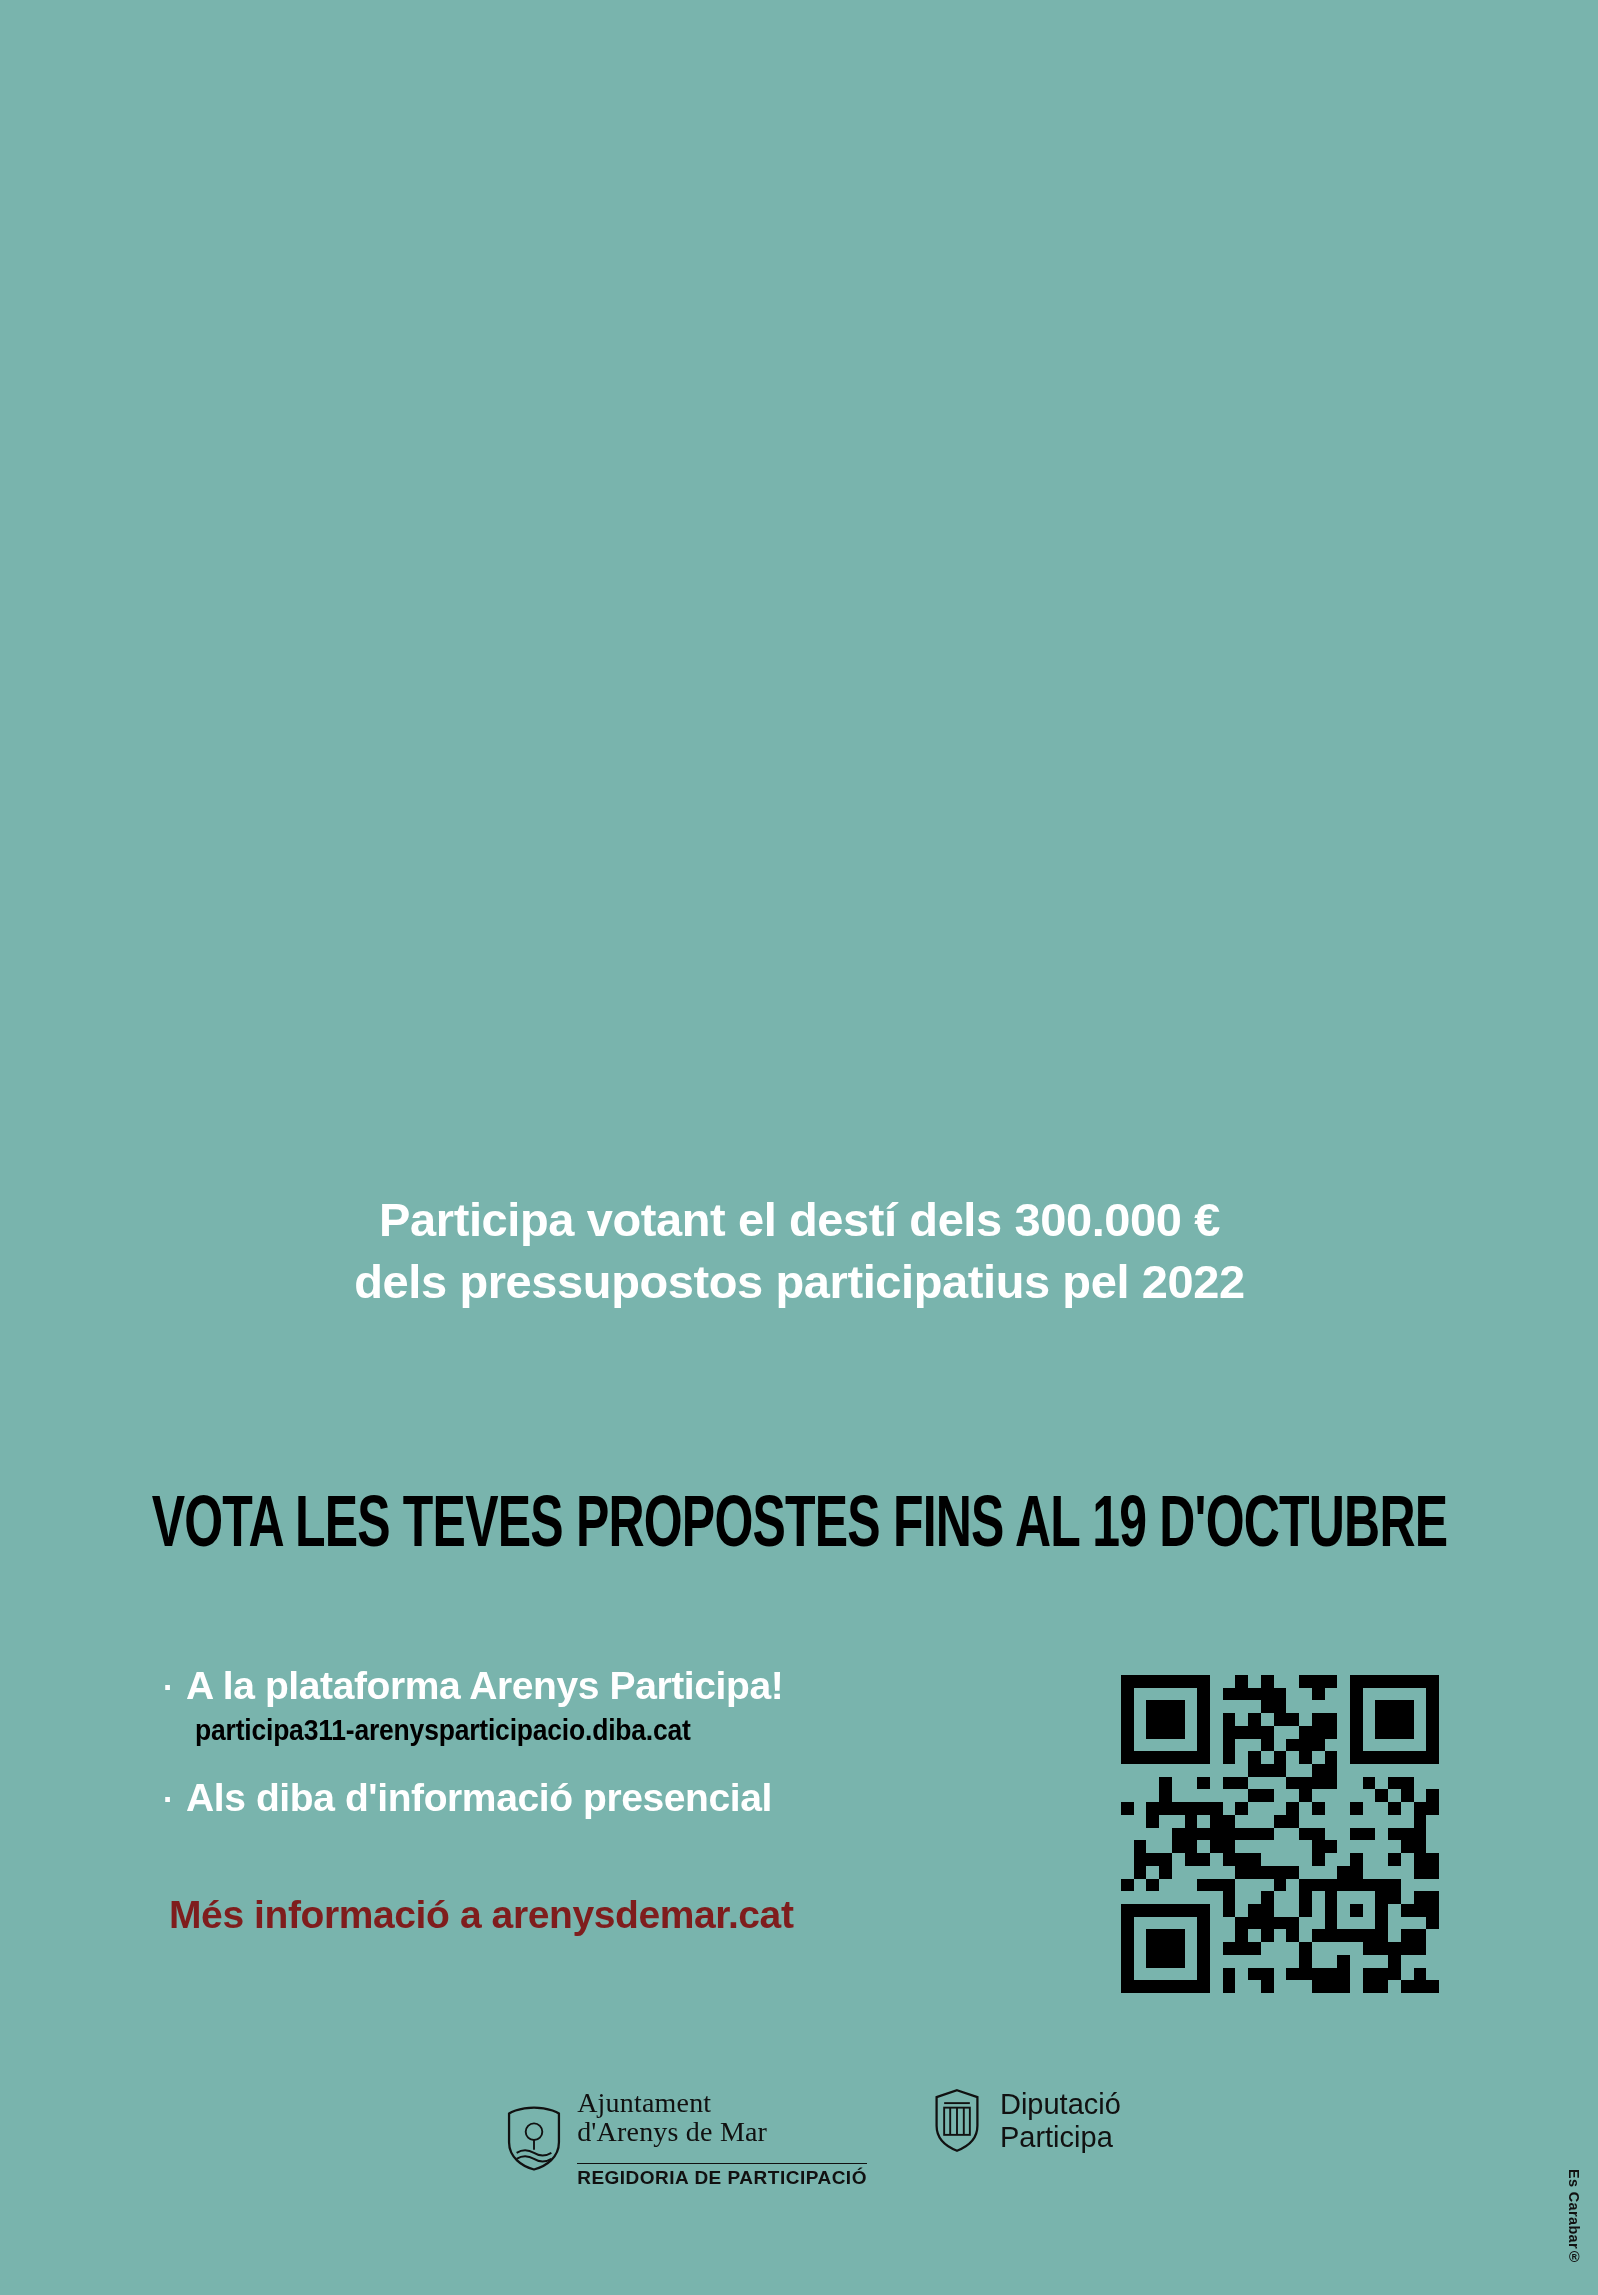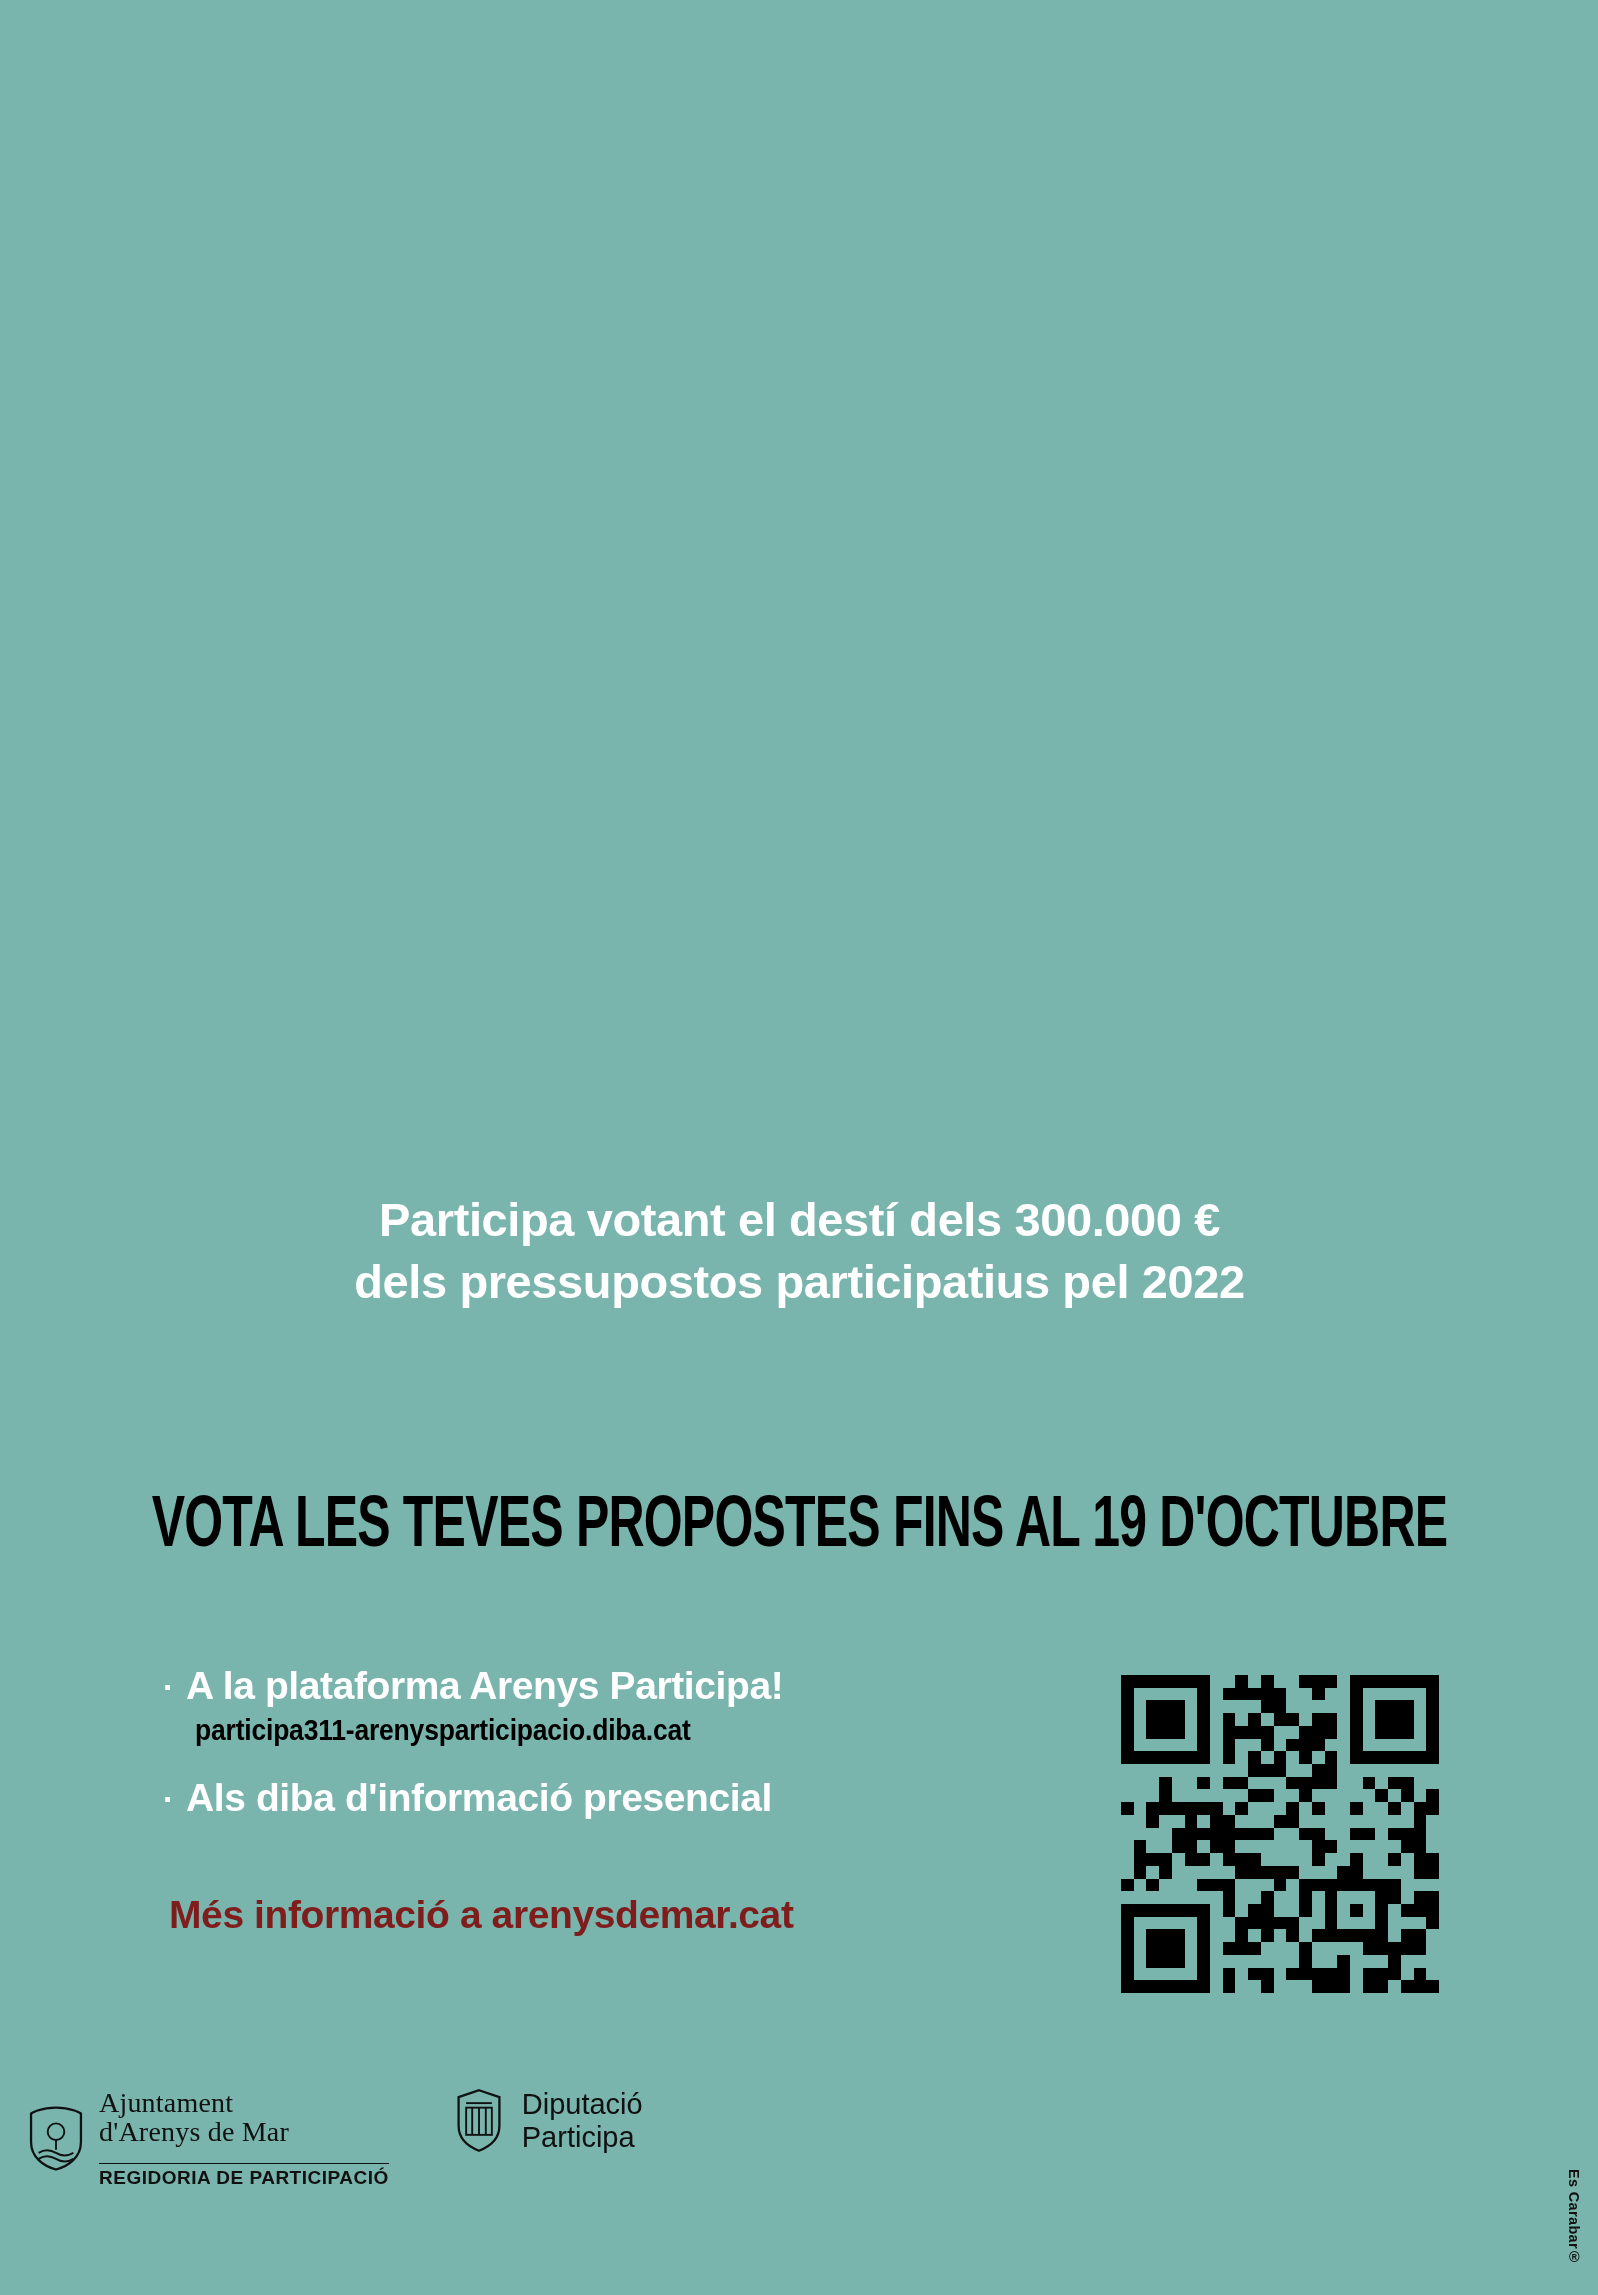--- a/index.html
+++ b/index.html
@@ -168,20 +168,21 @@
   .qr-grid i { display: block; }
   .qr-grid i.on { background: #000; }
 
   
   .footer {
     position: absolute;
     left: 0;
     right: 0;
     top: 2088px;
     display: flex;
+    justify-content: center;
     align-items: flex-start;
     gap: 62px;
     padding-left: 28px;
   }
   .logo-block {
     display: flex;
     align-items: center;
     gap: 15px;
   }
   .crest {

